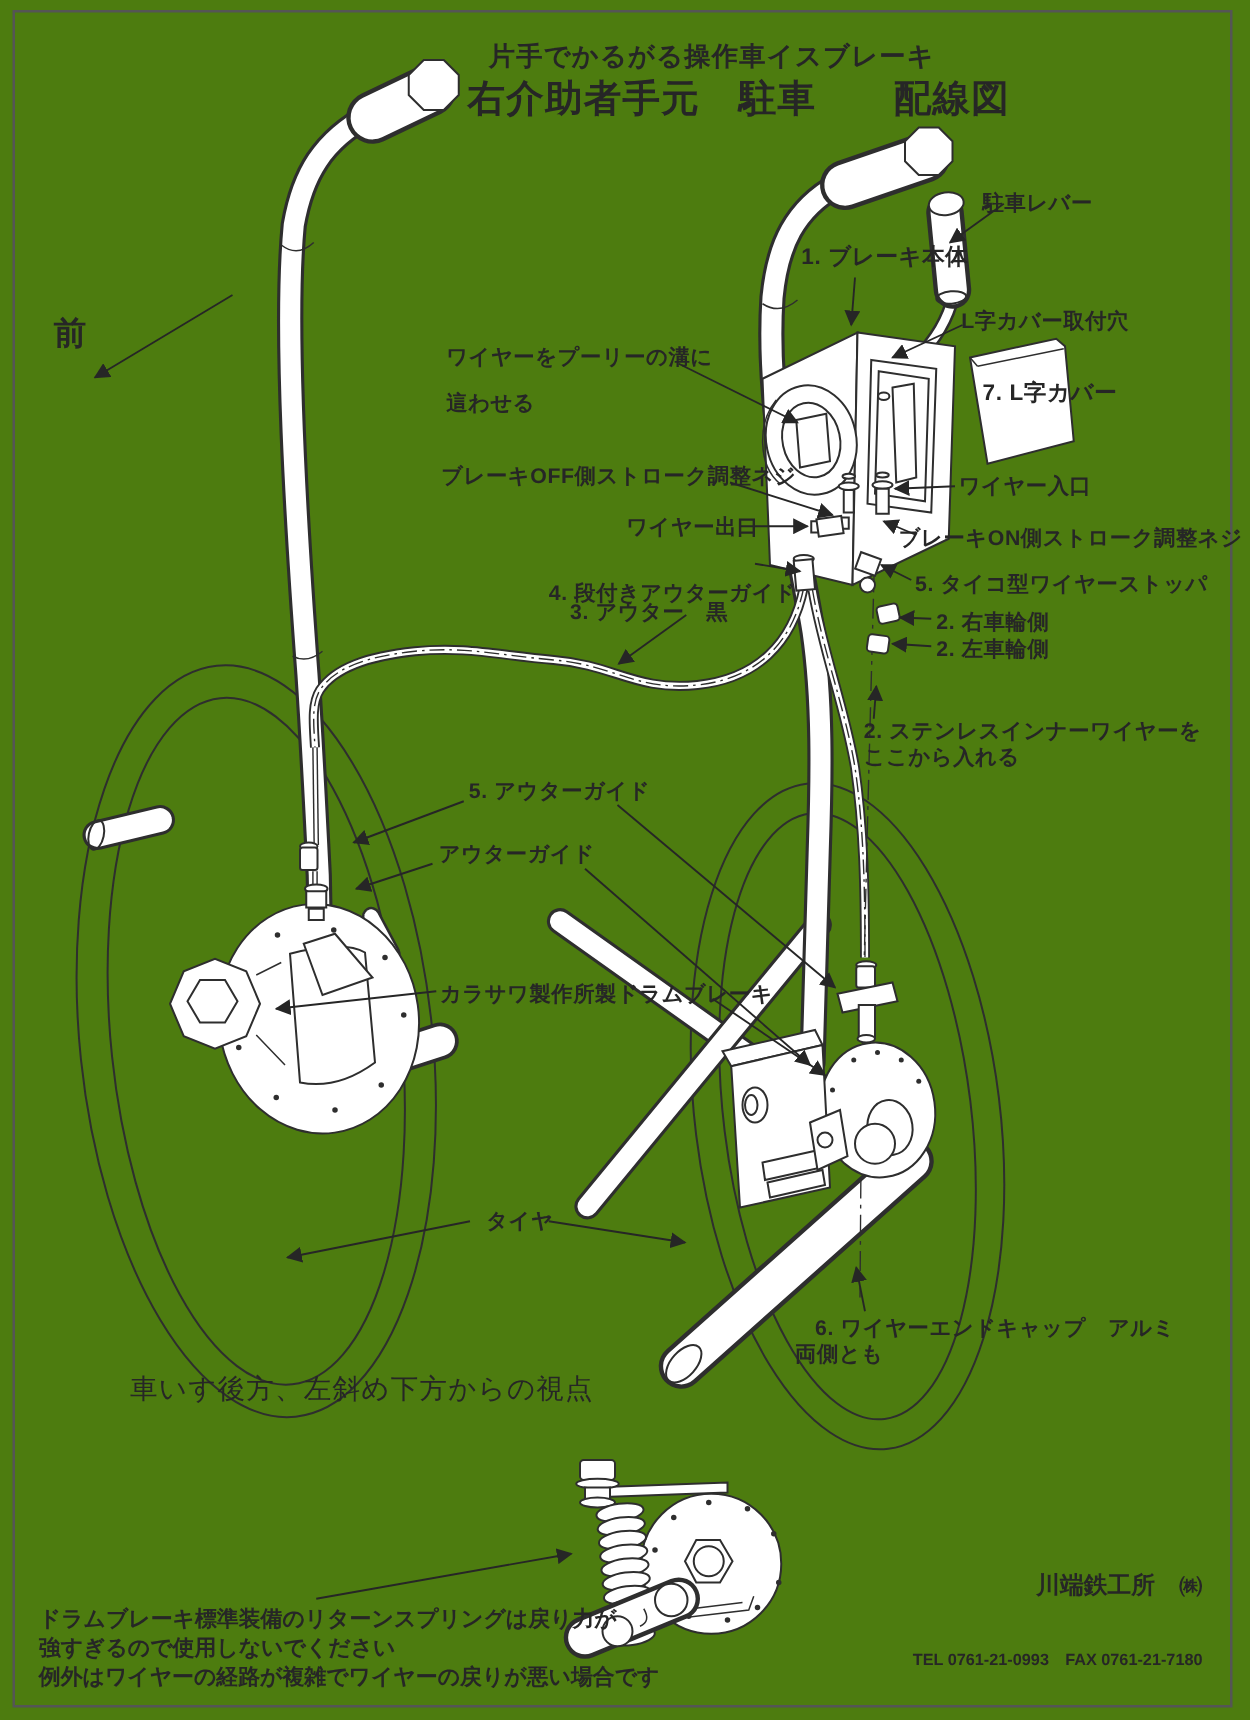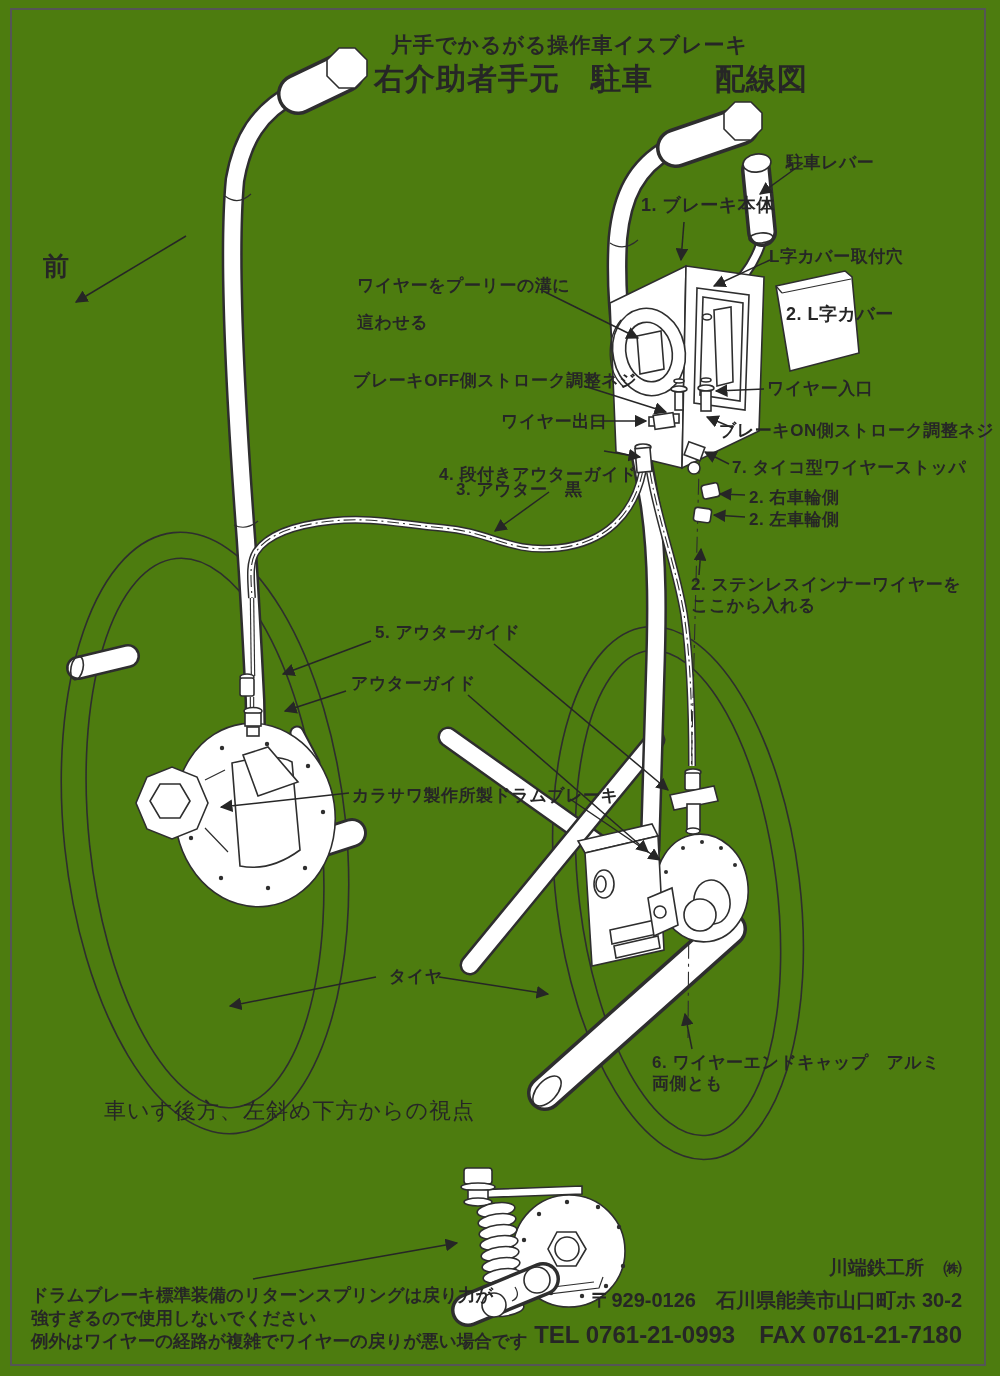--- a/index.html
+++ b/index.html
@@ -278,42 +278,41 @@
     </g>
   </svg>
 
   <div class="subtitle">片手でかるがる操作車イスブレーキ</div>
   <div class="title">右介助者手元　駐車　　配線図</div>
   <div class="front">前</div>
 
   <div class="lbl" style="left:786px;top:151px">駐車レバー</div>
   <div class="lbl lbl-lg" style="left:641px;top:193px">1. ブレーキ本体</div>
   <div class="lbl" style="left:769px;top:245px">L字カバー取付穴</div>
-  <div class="lbl lbl-lg" style="left:786px;top:302px">2. L字カバー</div>
+  <div class="lbl lbl-lg" style="left:786px;top:302px">7. L字カバー</div>
   <div class="lbl" style="left:357px;top:274px">ワイヤーをプーリーの溝に</div>
   <div class="lbl" style="left:357px;top:311px">這わせる</div>
   <div class="lbl" style="left:353px;top:369px">ブレーキOFF側ストローク調整ネジ</div>
   <div class="lbl" style="left:501px;top:410px">ワイヤー出口</div>
   <div class="lbl" style="left:767px;top:377px">ワイヤー入口</div>
   <div class="lbl" style="left:719px;top:419px">ブレーキON側ストローク調整ネジ</div>
   <div class="lbl" style="left:439px;top:463px">4. 段付きアウターガイド</div>
-  <div class="lbl" style="left:732px;top:456px">7. タイコ型ワイヤーストッパ</div>
+  <div class="lbl" style="left:732px;top:456px">5. タイコ型ワイヤーストッパ</div>
   <div class="lbl" style="left:456px;top:478px">3. アウター　黒</div>
   <div class="lbl" style="left:749px;top:486px">2. 右車輪側</div>
   <div class="lbl" style="left:749px;top:508px">2. 左車輪側</div>
   <div class="lbl" style="left:691px;top:573px">2. ステンレスインナーワイヤーを</div>
   <div class="lbl" style="left:691px;top:594px">ここから入れる</div>
   <div class="lbl" style="left:375px;top:621px">5. アウターガイド</div>
   <div class="lbl" style="left:351px;top:672px">アウターガイド</div>
   <div class="lbl" style="left:352px;top:784px">カラサワ製作所製ドラムブレーキ</div>
   <div class="lbl" style="left:389px;top:965px">タイヤ</div>
   <div class="lbl" style="left:652px;top:1051px">6. ワイヤーエンドキャップ　アルミ</div>
-  <div class="lbl" style="left:652px;top:1072px">両側とも</div>
+  <div class="lbl" style="left:636px;top:1072px">両側とも</div>
 
   <div class="viewpoint">車いす後方、左斜め下方からの視点</div>
   <div class="note" style="top:1283px">ドラムブレーキ標準装備のリターンスプリングは戻り力が</div>
   <div class="note" style="top:1329px">例外はワイヤーの経路が複雑でワイヤーの戻りが悪い場合です</div>
   <div class="note" style="top:1306px">強すぎるので使用しないでください</div>
 
   <div class="foot" style="top:1255px;font-size:19px">川端鉄工所　㈱</div>
-  <div class="foot" style="top:1287px;font-size:20px">〒929-0126　石川県能美市山口町ホ 30-2</div>
-  <div class="foot" style="top:1319px;font-size:24px">TEL 0761-21-0993　FAX 0761-21-7180</div>
+  <div class="foot" style="top:1319px;font-size:13px">TEL 0761-21-0993　FAX 0761-21-7180</div>
 </div>
 
 </body></html>

